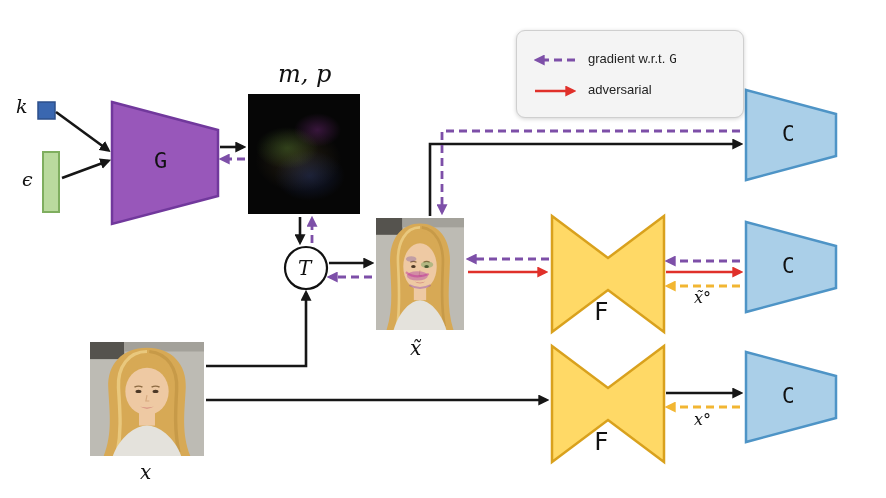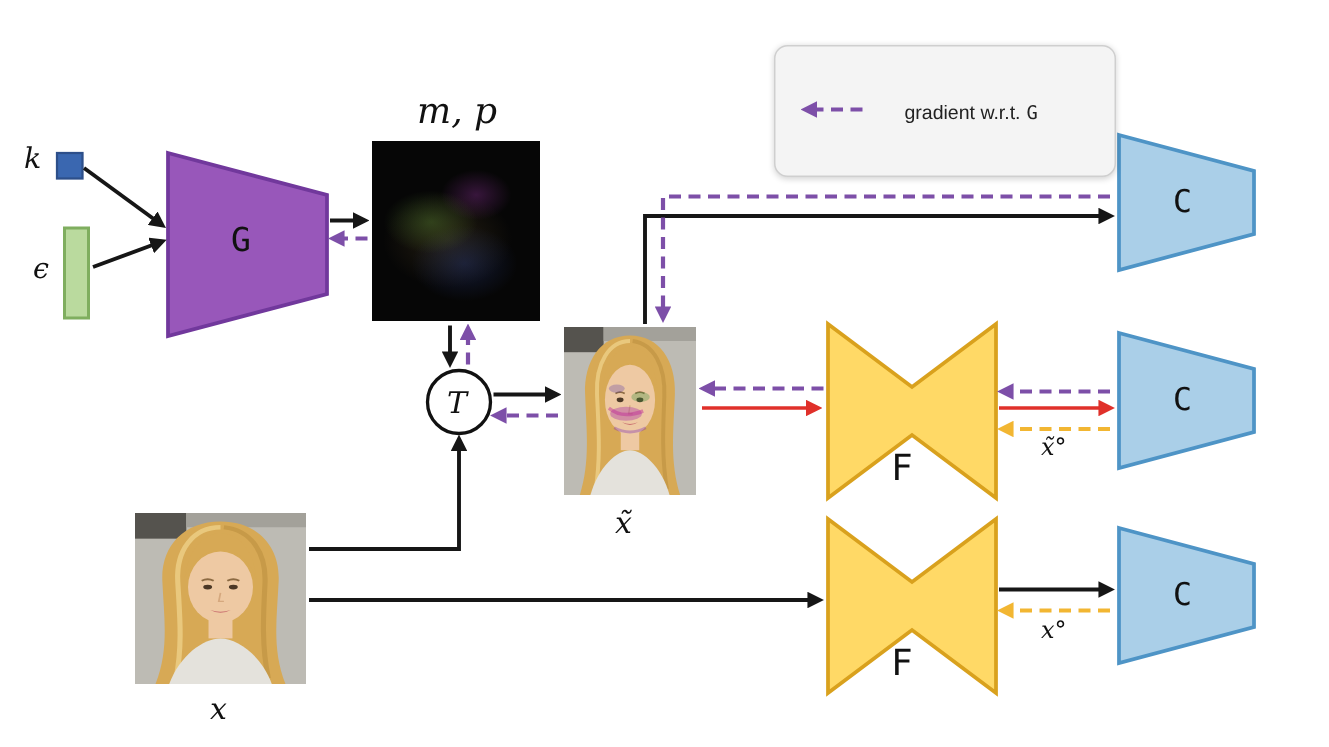--- a/index.html
+++ b/index.html
@@ -40,21 +40,21 @@
       #060606;
   }
 
   
   .legend{
     position:absolute;left:516px;top:30px;width:228px;height:88px;
     background:#f4f4f4;border:1px solid #cfcfcf;border-radius:9px;
     box-shadow:0 1px 4px rgba(0,0,0,.18);
     display:flex;flex-direction:column;justify-content:space-evenly;padding:4px 12px;
   }
-  .legend-row{display:flex;align-items:flex-start;gap:24px}
+  .legend-row{display:flex;align-items:flex-end;gap:9px}
   .legend-text{font-size:13px;color:#222}
   .legend-text code{font-family:"DejaVu Sans Mono",monospace;font-size:12.5px;margin-left:4px}
 </style>
 </head>
 <body>
 
 <div class="canvas">
 
   <svg class="layer" width="886" height="498" viewBox="0 0 886 498">
     <defs>
@@ -167,15 +167,21 @@
   <div class="label math" style="left:694px;top:290px;font-size:16px">x̃°</div>
   <div class="label math" style="left:694px;top:412px;font-size:16px">x°</div>
 
   <div class="legend">
     <div class="legend-row">
       <svg width="50" height="12">
           <line x1="46" y1="6" x2="8" y2="6" class="purple dashed" marker-end="url(#ah-purple)"></line>
         </svg>
       <span class="legend-text"><span>gradient w.r.t.</span><code>G</code></span>
     </div>
+    <div class="legend-row">
+      <svg width="50" height="12">
+          <line x1="6" y1="6" x2="44" y2="6" class="red" marker-end="url(#ah-red)"></line>
+        </svg>
+      <span class="legend-text"><span>adversarial</span><code></code></span>
+    </div>
   </div>
 
 </div>
 
 </body></html>

